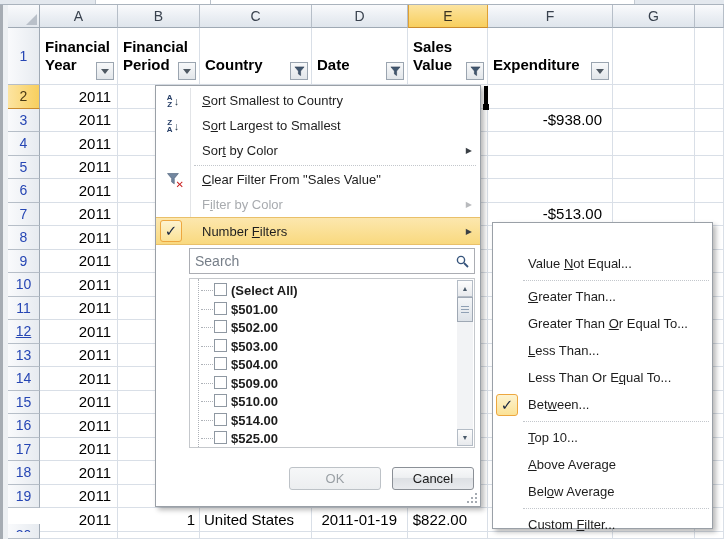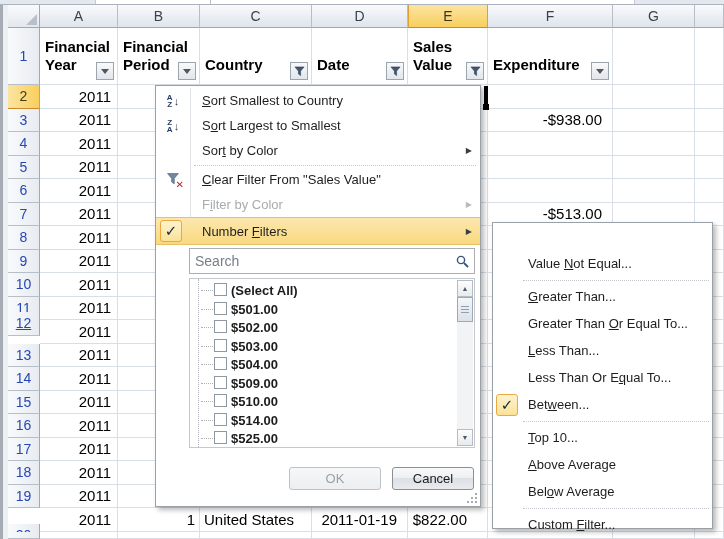--- a/index.html
+++ b/index.html
@@ -256,21 +256,21 @@
       <div class="cell al-left" style="left: 695px; top: 273px; width: 29px; height: 23.5px;"></div>
       <div class="rowhead" style="top: 296.5px; height: 23.5px;">11</div>
       <div class="cell al-right" style="left: 40px; top: 296.5px; width: 78px; height: 23.5px; padding-right: 6px;">2011</div>
       <div class="cell al-right" style="left: 118px; top: 296.5px; width: 82px; height: 23.5px; padding-right: 4px;"></div>
       <div class="cell al-left" style="left: 200px; top: 296.5px; width: 112px; height: 23.5px;"></div>
       <div class="cell al-right" style="left: 312px; top: 296.5px; width: 96px; height: 23.5px; padding-right: 10px;"></div>
       <div class="cell al-right" style="left: 408px; top: 296.5px; width: 80px; height: 23.5px; padding-right: 20px;"></div>
       <div class="cell al-right" style="left: 488px; top: 296.5px; width: 125px; height: 23.5px; padding-right: 10px;"></div>
       <div class="cell al-left" style="left: 613px; top: 296.5px; width: 82px; height: 23.5px;"></div>
       <div class="cell al-left" style="left: 695px; top: 296.5px; width: 29px; height: 23.5px;"></div>
-      <div class="rowhead" style="top: 312px; height: 23.5px; text-decoration: underline;">12</div>
+      <div class="rowhead" style="top: 320px; height: 23.5px; text-decoration: underline;">12</div>
       <div class="cell al-right" style="left: 40px; top: 320px; width: 78px; height: 23.5px; padding-right: 6px;">2011</div>
       <div class="cell al-right" style="left: 118px; top: 320px; width: 82px; height: 23.5px; padding-right: 4px;"></div>
       <div class="cell al-left" style="left: 200px; top: 320px; width: 112px; height: 23.5px;"></div>
       <div class="cell al-right" style="left: 312px; top: 320px; width: 96px; height: 23.5px; padding-right: 10px;"></div>
       <div class="cell al-right" style="left: 408px; top: 320px; width: 80px; height: 23.5px; padding-right: 20px;"></div>
       <div class="cell al-right" style="left: 488px; top: 320px; width: 125px; height: 23.5px; padding-right: 10px;"></div>
       <div class="cell al-left" style="left: 613px; top: 320px; width: 82px; height: 23.5px;"></div>
       <div class="cell al-left" style="left: 695px; top: 320px; width: 29px; height: 23.5px;"></div>
       <div class="rowhead" style="top: 343.5px; height: 23.5px;">13</div>
       <div class="cell al-right" style="left: 40px; top: 343.5px; width: 78px; height: 23.5px; padding-right: 6px;">2011</div>

